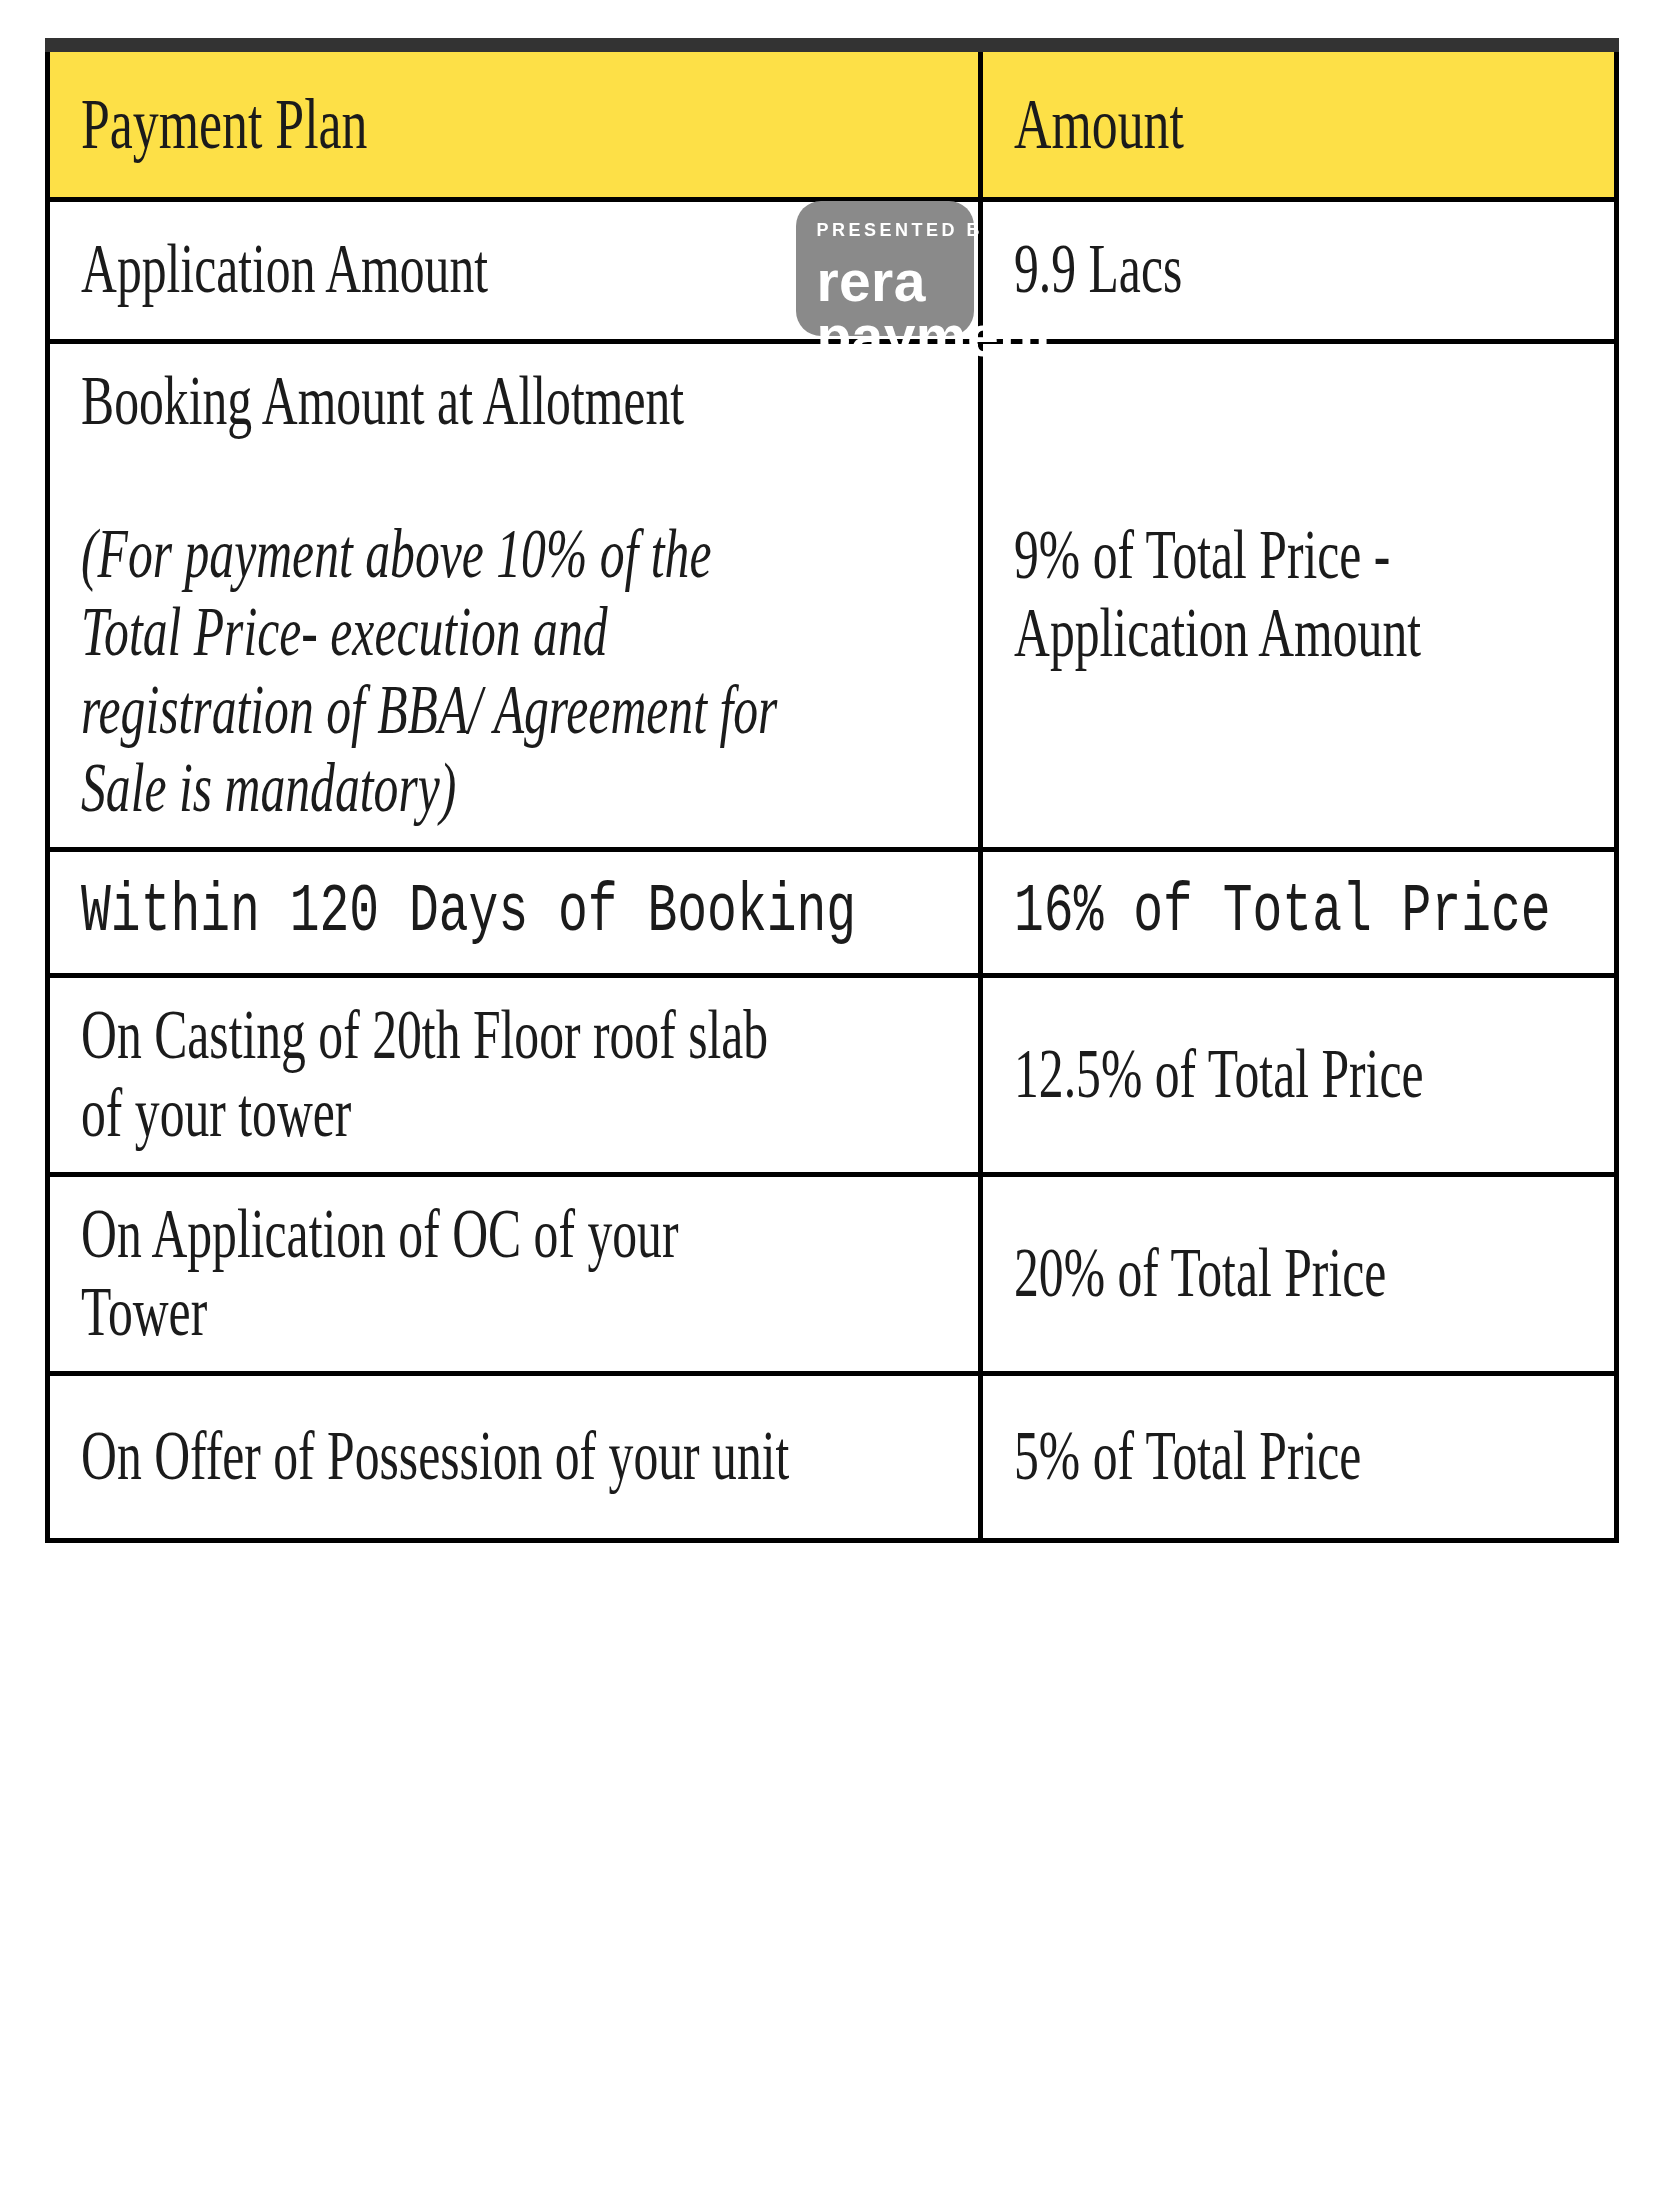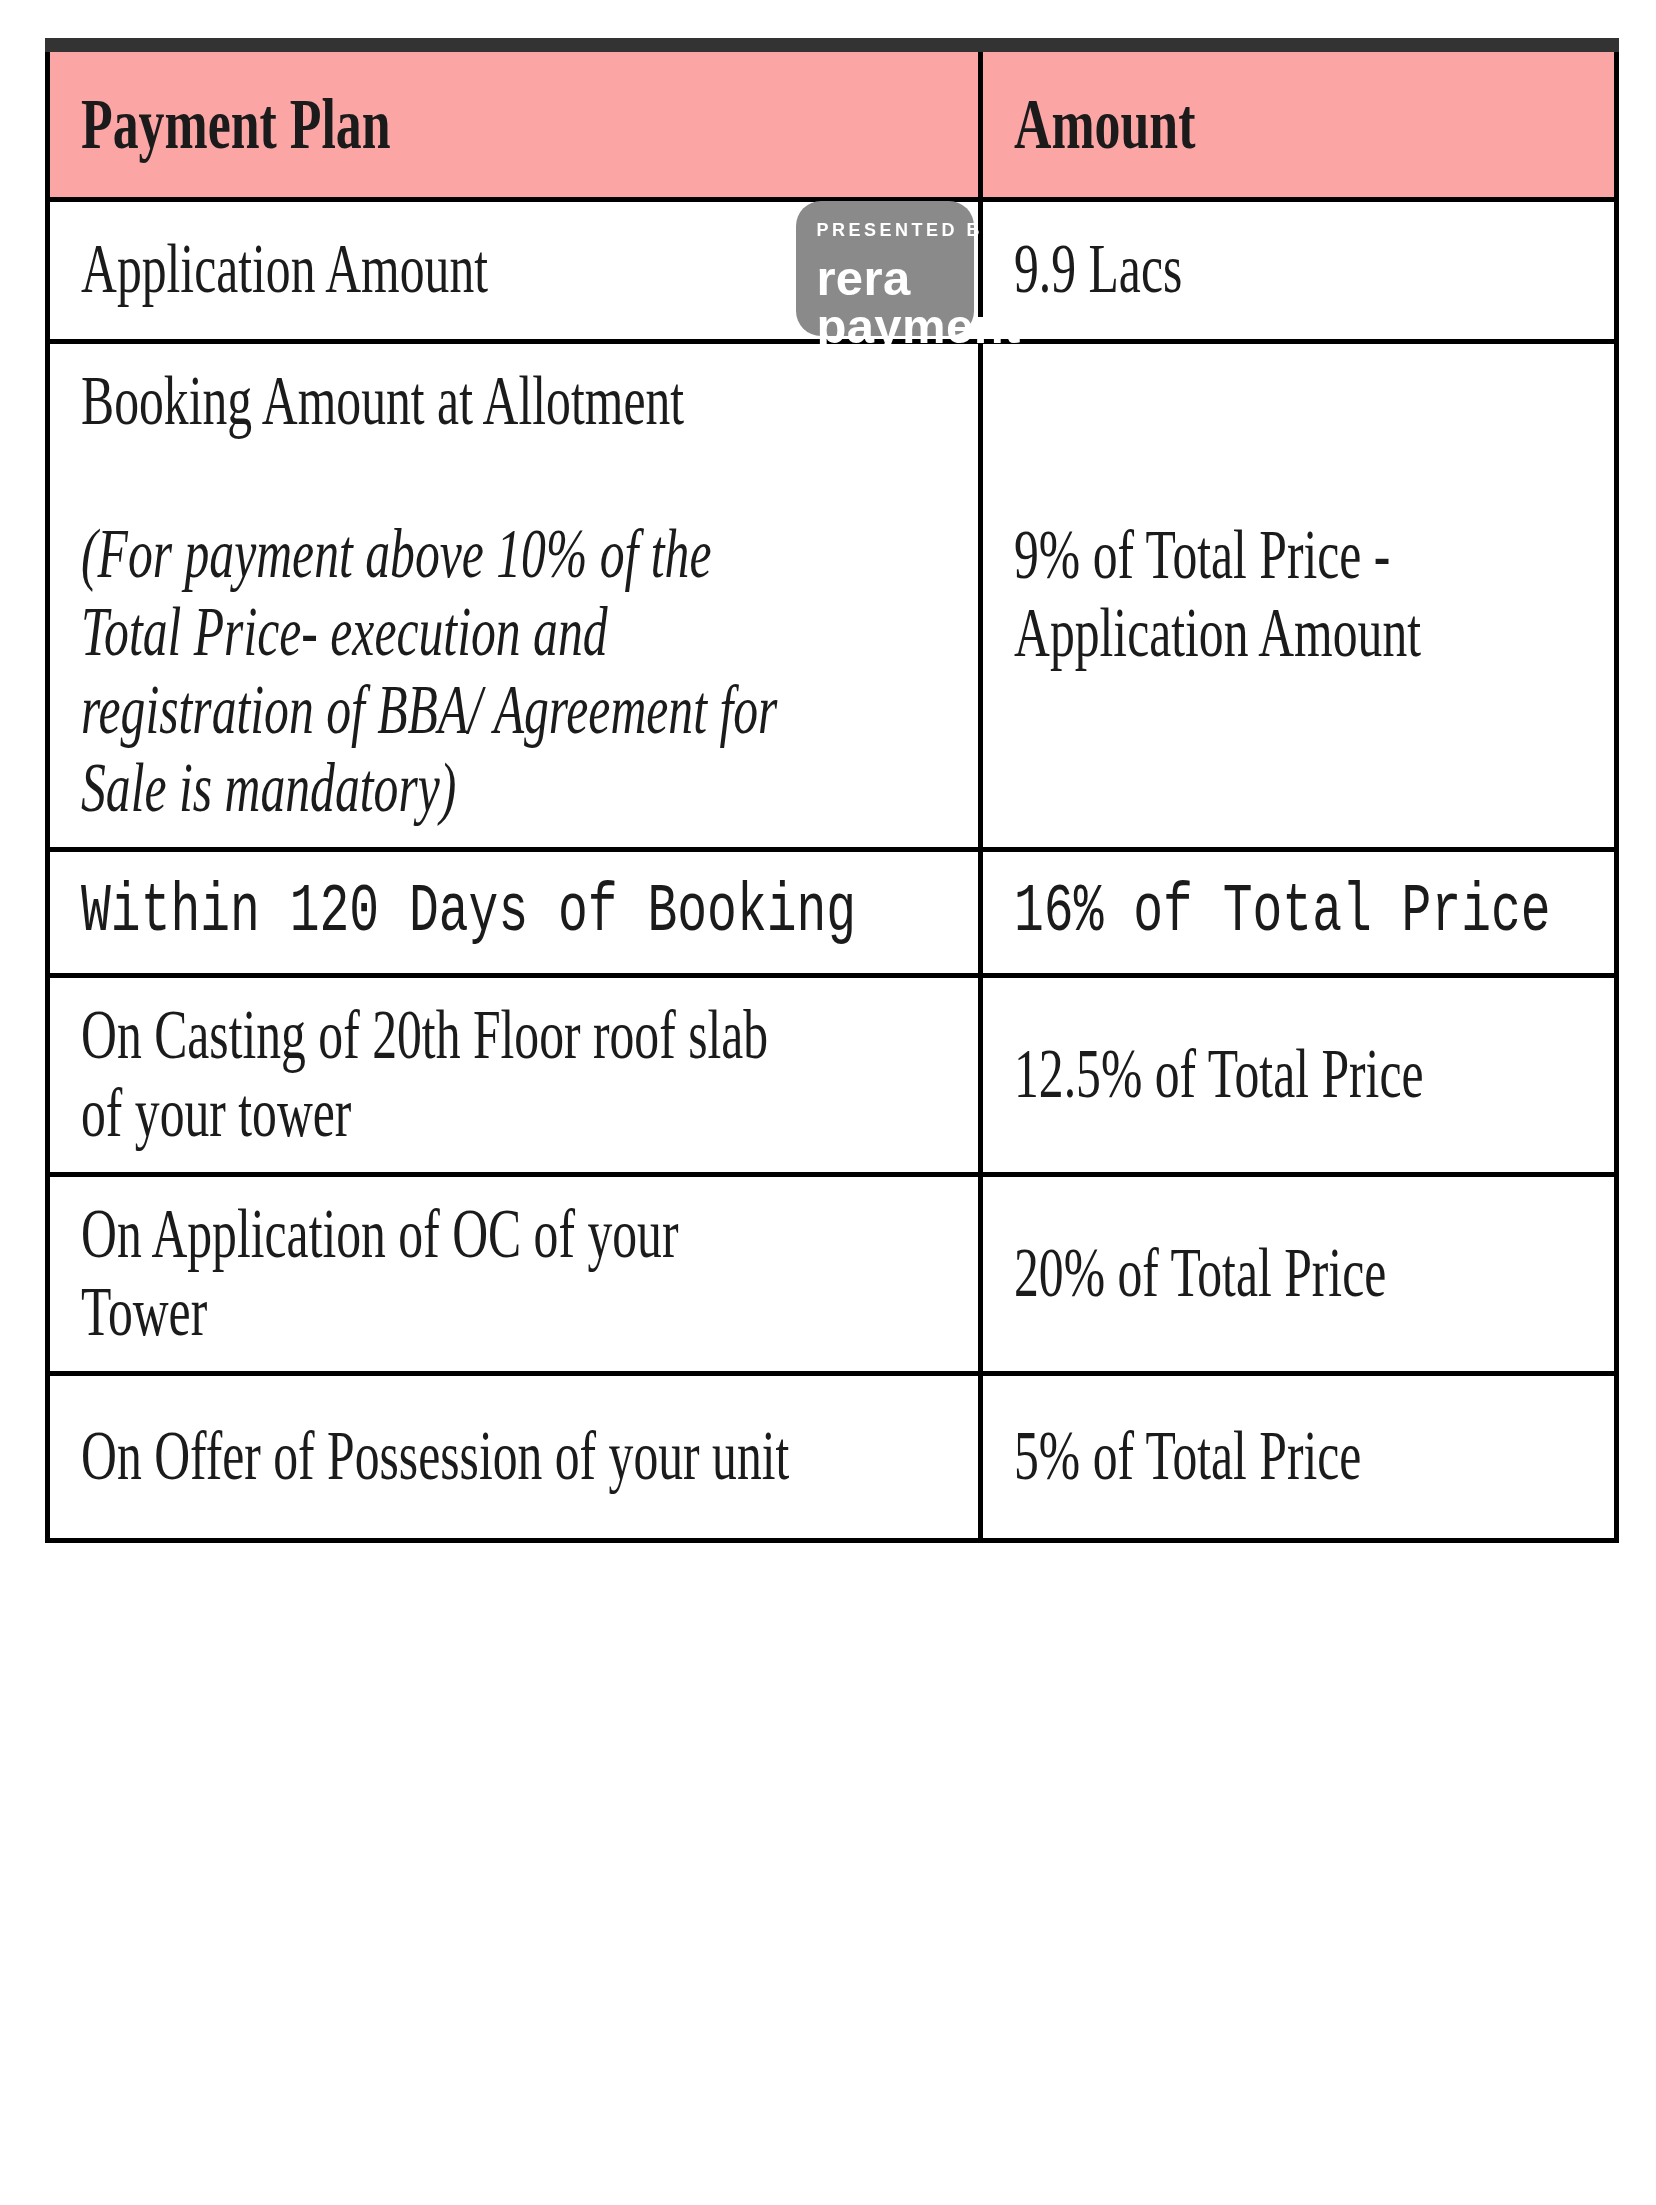--- a/index.html
+++ b/index.html
@@ -25,22 +25,22 @@
     border: 5.5px solid #000000;
   }
   table.plan-table { border-top: 14px solid #333333; }
   th, td {
     vertical-align: middle;
     text-align: left;
     padding: 19px 15.7px 19px 31px;
     overflow: visible;
   }
   th {
-    background: #fca5a5;
-    font-weight: bold;
+    background: #fde047;
+    font-weight: normal;
   }
   col.c-plan   { width: 933px; }
   col.c-amount { width: 636px; }
 
   
   tr.hrow { height: 154px; }
   tr.r1 { height: 142px; }
   tr.r2 { height: 460px; }
   tr.r3 { height: 126px; font-family: Liberation Mono, monospace; }
   tr.r4 { height: 280px; }
@@ -82,21 +82,21 @@
   }
   .wm-presented {
     display: block;
     font-size: 18px;
     font-weight: 600;
     letter-spacing: 3.5px;
     margin-bottom: 12.6px;
     white-space: nowrap;
   }
   .wm-brand {
-    font-size: 49px;
+    font-size: 57px;
     font-weight: 700;
     line-height: 0.98;
     letter-spacing: 0.4px;
   }
   .wm-brand div { white-space: nowrap; }
 </style>
 </head>
 <body>
 
 <table class="plan-table">

